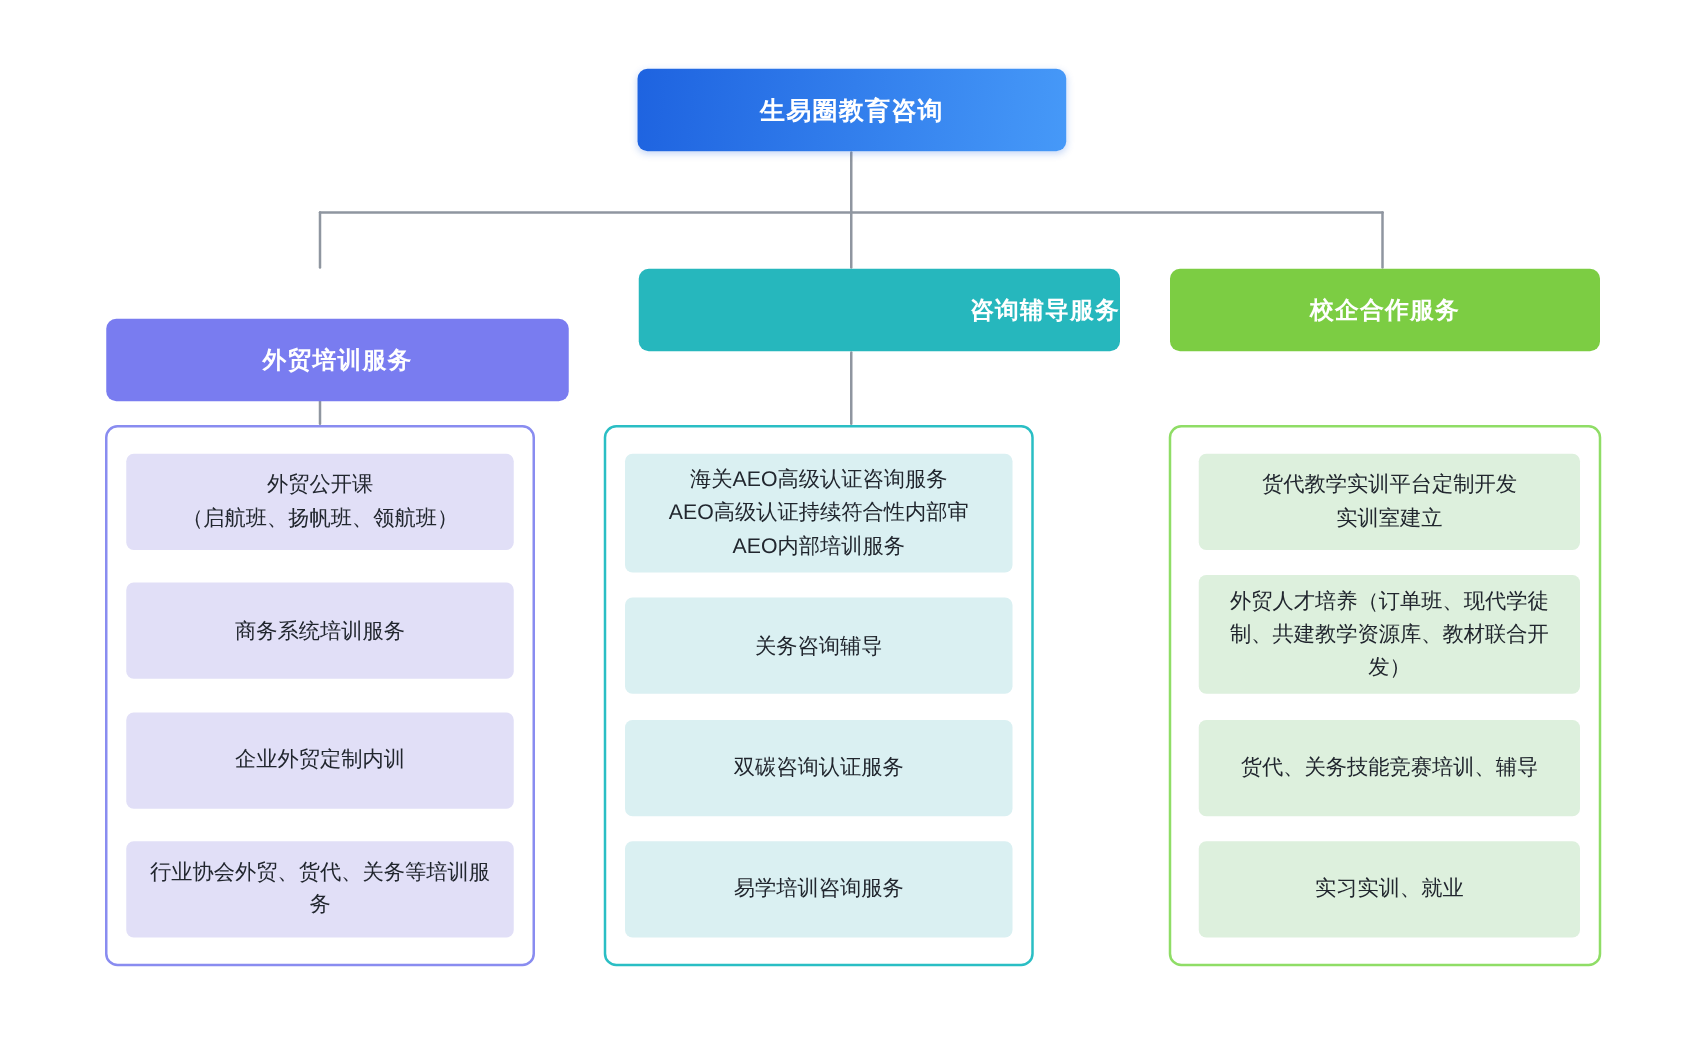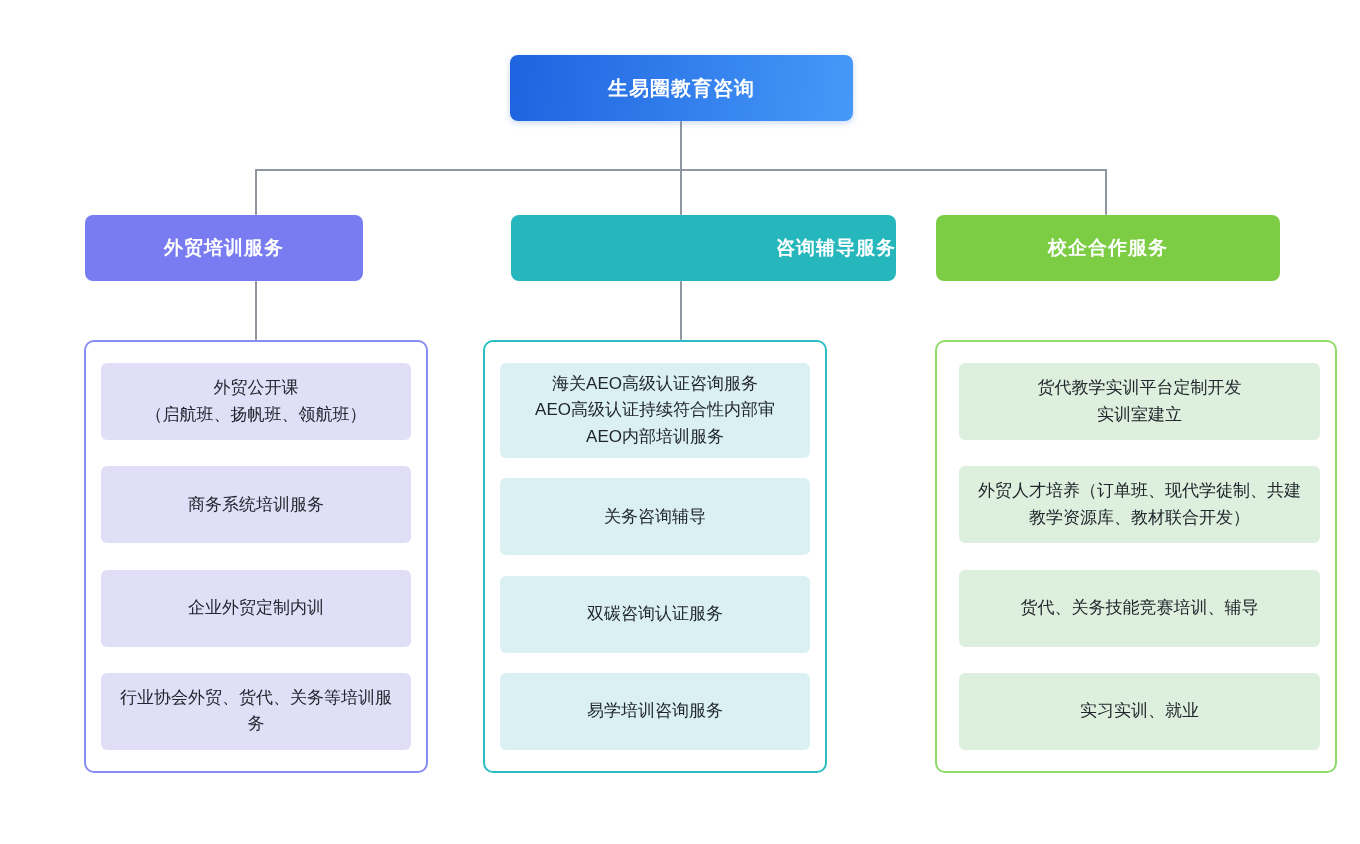--- a/index.html
+++ b/index.html
@@ -16,33 +16,33 @@
     border-radius: 8px; display: flex; align-items: center; justify-content: center;
     color: #ffffff; font-size: 20px; font-weight: 700; letter-spacing: 1px;
     box-shadow: 0 2px 6px rgba(30, 99, 224, 0.25);
   }
 
   .branch-header {
     position: absolute; top: 215px; height: 66px;
     border-radius: 8px; display: flex; align-items: center; justify-content: center;
     color: #ffffff; font-size: 19px; font-weight: 700; letter-spacing: 1px;
   }
-  .branch-header.c1 { left: 85px;  width: 278px; background: var(--col1_header); }
+  .branch-header.c1 { left: 85px;  width: 370px; background: var(--col1_header); margin-top: 40px; }
   .branch-header.c2 { left: 511px; width: 385px; background: var(--col2_header); justify-content: flex-end; }
   .branch-header.c3 { left: 936px; width: 344px; background: var(--col3_header); }
 
   .branch-group {
     position: absolute; top: 340px; height: 433px;
     background: #ffffff; border-radius: 10px;
     display: flex; flex-direction: column; justify-content: space-between;
     padding: 21px 15px;
   }
   .branch-group.c1 { left: 84px;  width: 344px; border: 2px solid var(--col1_border); }
   .branch-group.c2 { left: 483px; width: 344px; border: 2px solid var(--col2_border); }
-  .branch-group.c3 { left: 935px; width: 402px; border: 2px solid var(--col3_border); padding-left: 22px; }
+  .branch-group.c3 { left: 935px; width: 346px; border: 2px solid var(--col3_border); padding-left: 22px; }
 
   .item {
     border-radius: 6px; min-height: 77px;
     display: flex; align-items: center; justify-content: center;
     text-align: center; padding: 8px 12px;
     font-size: 17px; line-height: 1.55; color: var(--item_text);
     white-space: pre-line;
   }
   .branch-group.c1 .item { background: var(--col1_item_bg); }
   .branch-group.c2 .item { background: var(--col2_item_bg); }

